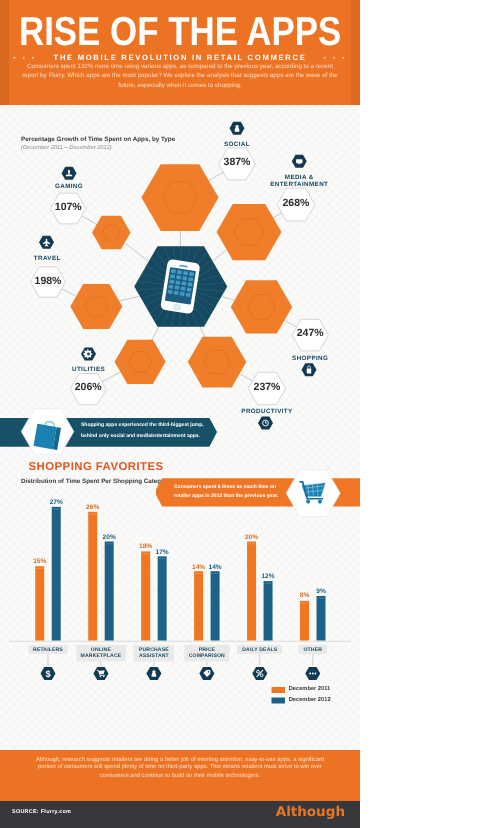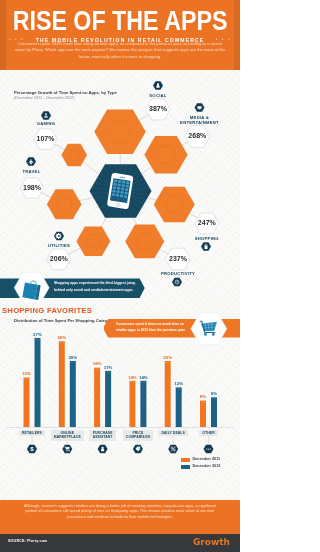--- a/index.html
+++ b/index.html
@@ -285,21 +285,21 @@
     <polygon points="14.2,19.7 22.95,4.5 40.45,4.5 49.2,19.7 40.45,34.9 22.95,34.9" fill="#ffffff" stroke="#e7eaec" stroke-width="0.5"></polygon>
     <g transform="translate(31.9,22.2) rotate(10)">
       <path d="M-2.9 -6.6 a2.9 2.6 0 0 1 5.8 0 v1.8" fill="none" stroke="#3d93bd" stroke-width="1.2"></path>
       <path d="M-2.9 -6.6 a2.9 2.6 0 0 1 5.8 0 v1.8" fill="none" stroke="#ffffff" stroke-width="0.62"></path>
       <rect x="-8.2" y="-6.4" width="13.0" height="15.0" rx="0.35" fill="#1b81b0"></rect>
       <rect x="4.8" y="-6.4" width="3.0" height="15.0" rx="0.35" fill="#14688f"></rect>
     </g>
   </svg>
   <div class="bannerTxt" style="left:54px;top:280.4px;width:90px;">Shopping apps experienced the third-biggest jump, behind only social and media/entertainment apps.</div>
 
-  <div class="secTitle" style="left:2px;top:306px;">SHOPPING FAVORITES</div>
+  <div class="secTitle" style="left:19px;top:306px;">SHOPPING FAVORITES</div>
   <div class="secSub" style="left:14px;top:318px;">Distribution of Time Spent Per Shopping Category</div>
 
   <svg class="hex" style="left:104px;top:308px;" width="136" height="42" viewBox="0 0 136 42">
     <polygon points="4.1,10.9 136,10.9 136,29.6 4.1,29.6 -1,20.2" fill="#ef7624"></polygon>
     <polygon points="86.8,20.8 95.8,5.2 113.8,5.2 122.8,20.8 113.8,36.4 95.8,36.4" fill="#ffffff" stroke="#e7eaec" stroke-width="0.5"></polygon>
     <g transform="translate(104.7,20.8)">
       <path d="M-7.6 -5.1 L8.3 -7.0 L5.4 2.3 H-4.8 Z" fill="#1b81b0"></path>
       <path d="M-7.6 -5.1 L8.3 -7.0 L5.4 2.3 H-4.8 Z" fill="none" stroke="#bfe0ef" stroke-width="0.32"></path>
       <path d="M-4.0 -6.5 L-2.6 1.6 M-0.5 -6.8 L0.3 1.6 M3.0 -7.2 L3.2 1.6
                M-7.1 -3.2 L6.9 -4.8 M-6.0 -0.6 L6.0 -1.9" stroke="#bfe0ef" stroke-width="0.32" fill="none"></path>
@@ -437,15 +437,15 @@
       <div class="legsw" style="left: 180.5px; top: 457.5px; width: 9px; height: 4px; background: rgb(240, 119, 34);"></div>
       <div class="legtxt" style="left: 192.5px; top: 457.1px;">December 2011</div>
       <div class="legsw" style="left: 180.5px; top: 464.5px; width: 9px; height: 4px; background: rgb(29, 98, 134);"></div>
       <div class="legtxt" style="left: 192.5px; top: 464.1px;">December 2012</div>
     </div>
 
   <div class="foot"></div>
   <div class="footTxt">Although, research suggests retailers are doing a better job of meeting attention, easy-to-use apps, a significant portion of consumers still spend plenty of time on third-party apps. This means retailers must strive to win over consumers and continue to build on their mobile technologies.</div>
   <div class="botbar"></div>
   <div class="src">SOURCE: Flurry.com</div>
-  <div class="brand">Growth</div>
+  <div class="brand">Although</div>
 
 </div>
 
 </body></html>

